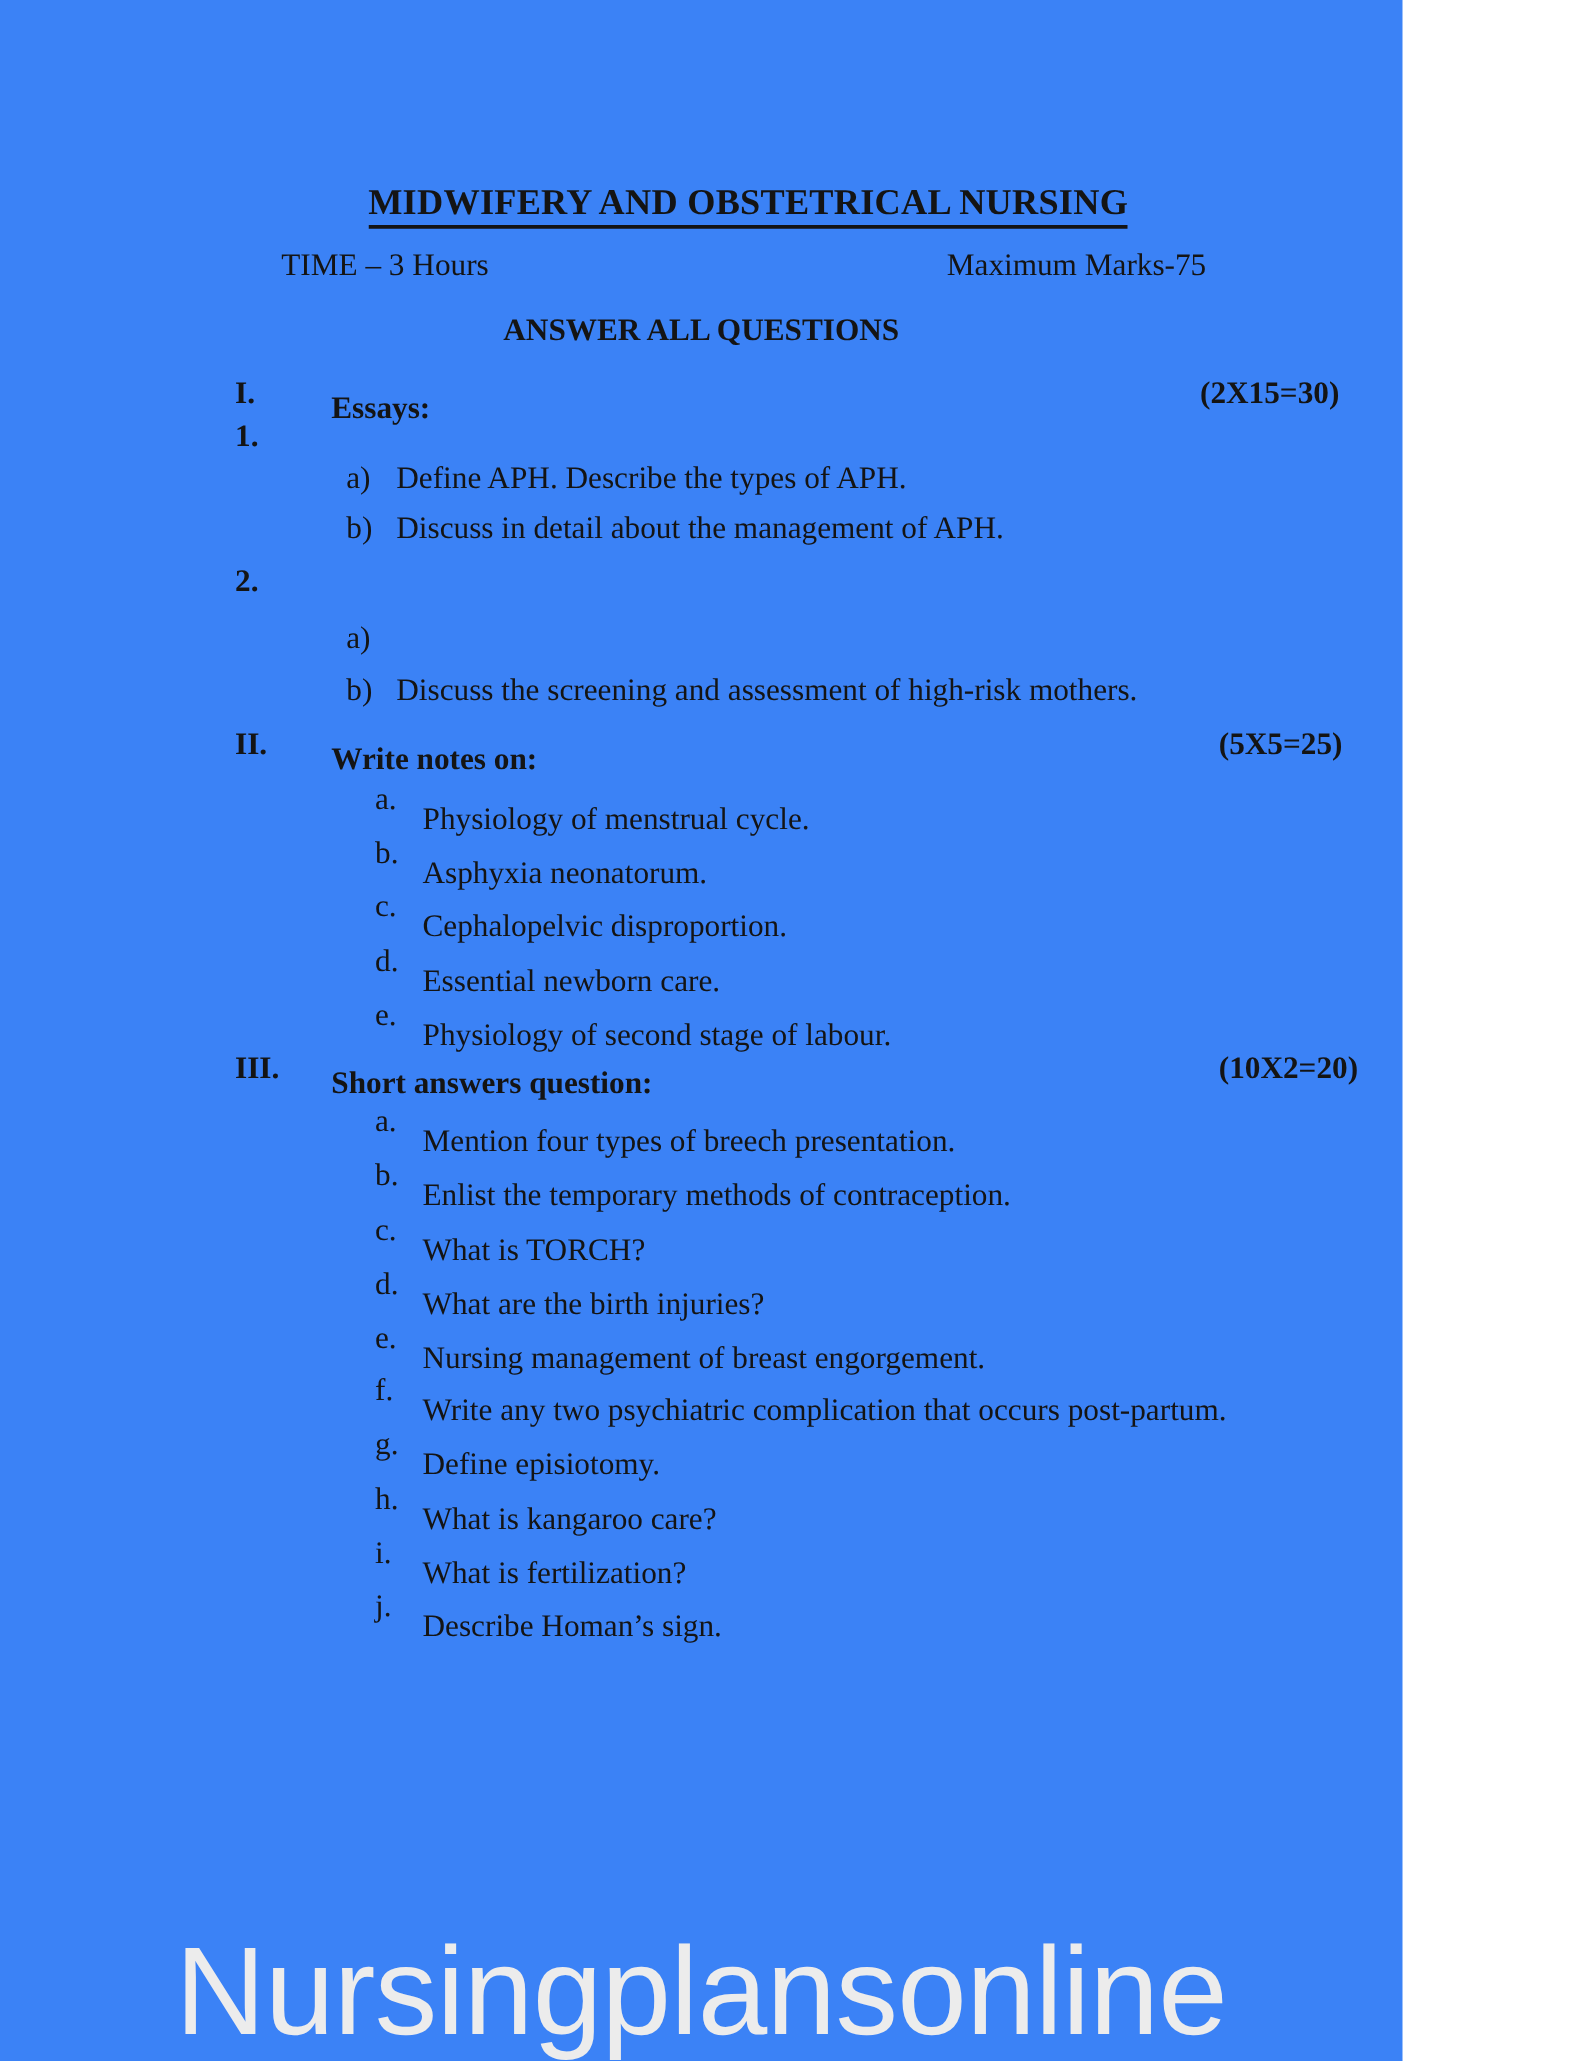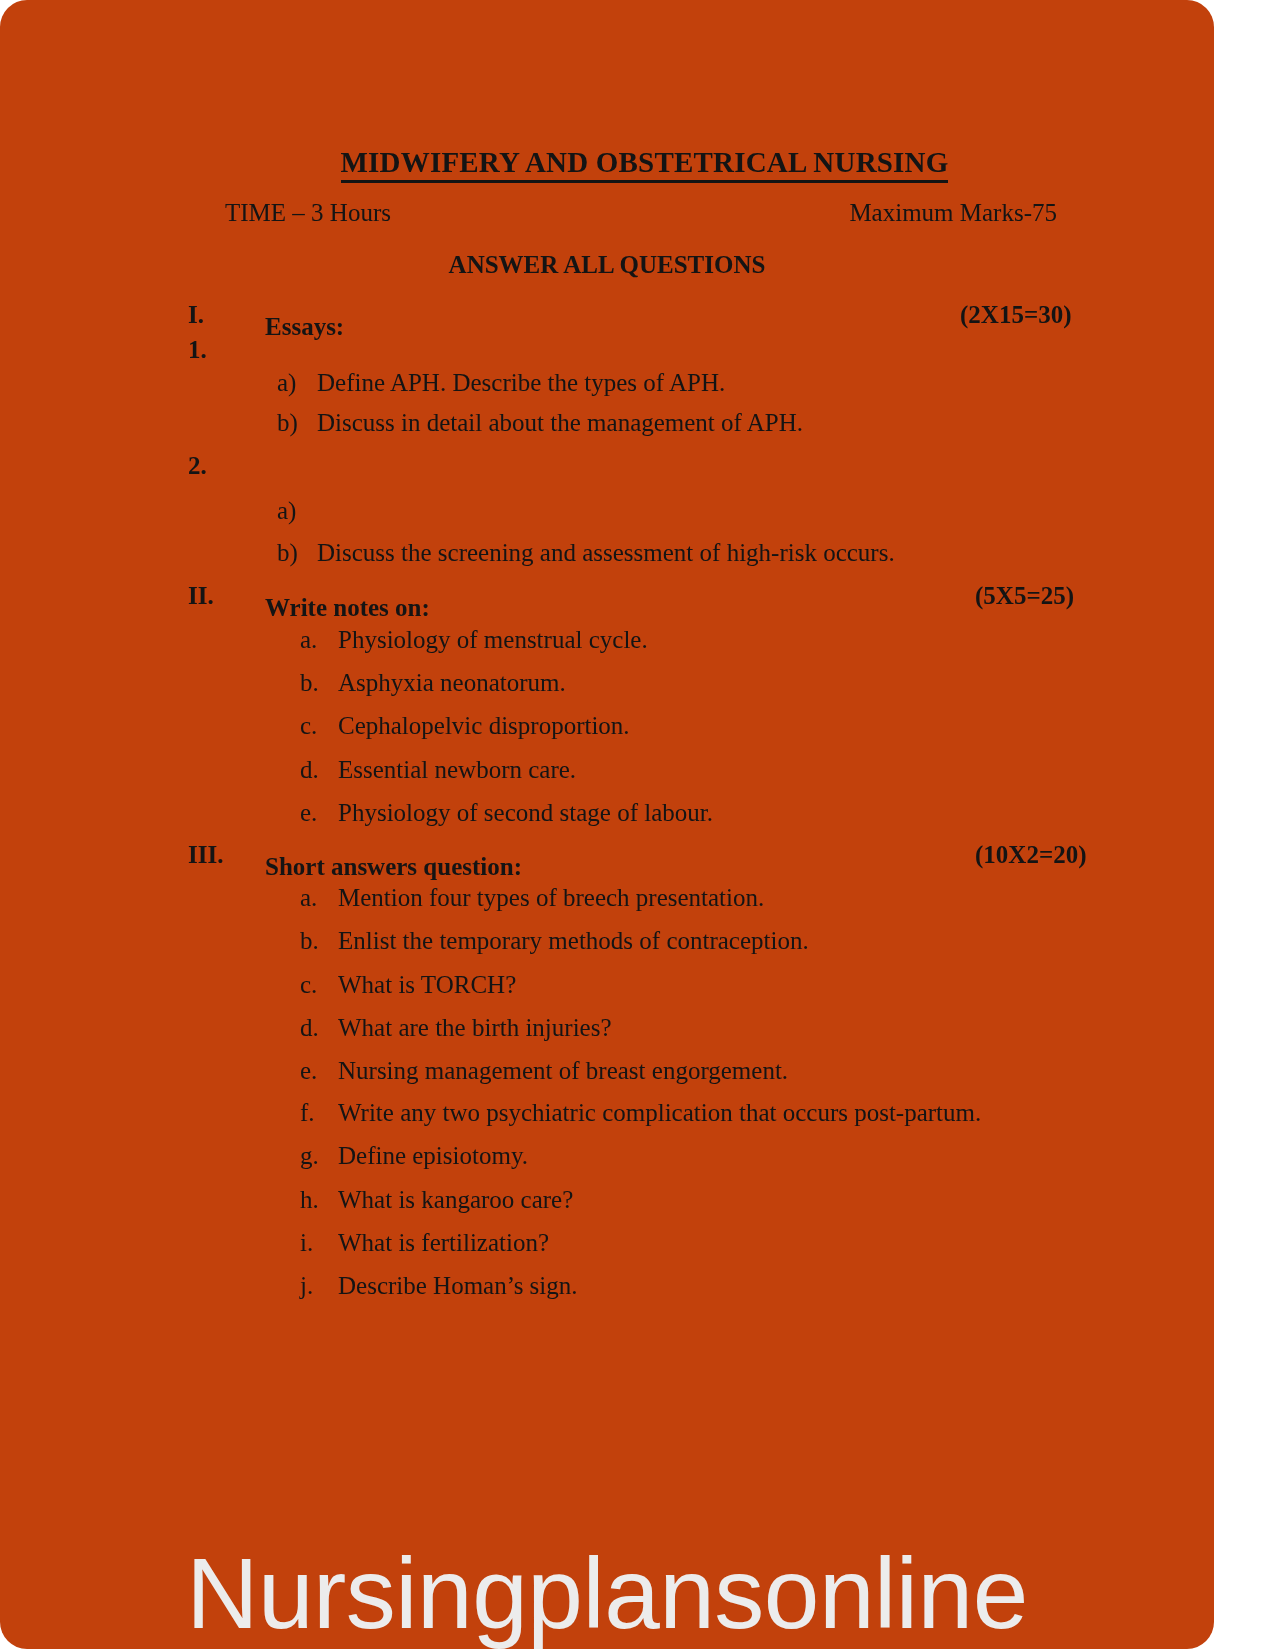--- a/index.html
+++ b/index.html
@@ -1,25 +1,24 @@
 <!DOCTYPE html>
 <html><head>
 <meta charset="utf-8">
 <style>
   html,body{margin:0;padding:0;background:#ffffff;}
   .page{
     position:relative;
-    width:1214px;
+    width:1122px;
     height:1649px;
-    background:#c2410c;
+    background:#3b82f6;
     overflow:hidden;
     font-family:"Liberation Serif", serif;
     color:#141414;
     font-size:25px;
-    border-radius:27px;
   }
   
   .title-row{
     position:absolute;
     left:75px; right:0; top:145px;
     text-align:center;
     line-height:34px;
   }
   .title{
     display:inline-block;
@@ -54,21 +53,21 @@
   .abs{position:absolute; top:0; white-space:nowrap;}
   .b{font-weight:bold;}
   
   .c-num{left:188px;}
   .c-head{left:265px;margin-top:12px;}
   .c-mk1{left:960px;}
   .c-mk2{left:975px;}
   .c-m1{left:277px;}
   .c-t1{left:317px;}
   .c-m2{left:300px;}
-  .c-t2{left:338px;}
+  .c-t2{left:338px;margin-top:16px;}
   
   .watermark{
     position:absolute;
     left:0; right:0; top:1543px;
     text-align:center;
     font-family:"Liberation Sans", sans-serif;
     font-size:100px;
     line-height:100px;
     letter-spacing:-0.5px;
     color:#ececec;
@@ -110,21 +109,21 @@
   </div>
 
   <div class="row" style="top:451px">
     <span class="abs b c-num">2.</span>
   </div>
   <div class="row" style="top:496px">
     <span class="abs c-m1">a)</span>
   </div>
   <div class="row" style="top:538px">
     <span class="abs c-m1">b)</span>
-    <span class="abs c-t1">Discuss the screening and assessment of high-risk occurs.</span>
+    <span class="abs c-t1">Discuss the screening and assessment of high-risk mothers.</span>
   </div>
 
   <div class="row" style="top:581px">
     <span class="abs b c-num">II.</span>
     <span class="abs b c-head">Write notes on:</span>
     <span class="abs b c-mk2">(5X5=25)</span>
   </div>
 
   <div class="row" style="top:625px">
     <span class="abs c-m2">a.</span>

